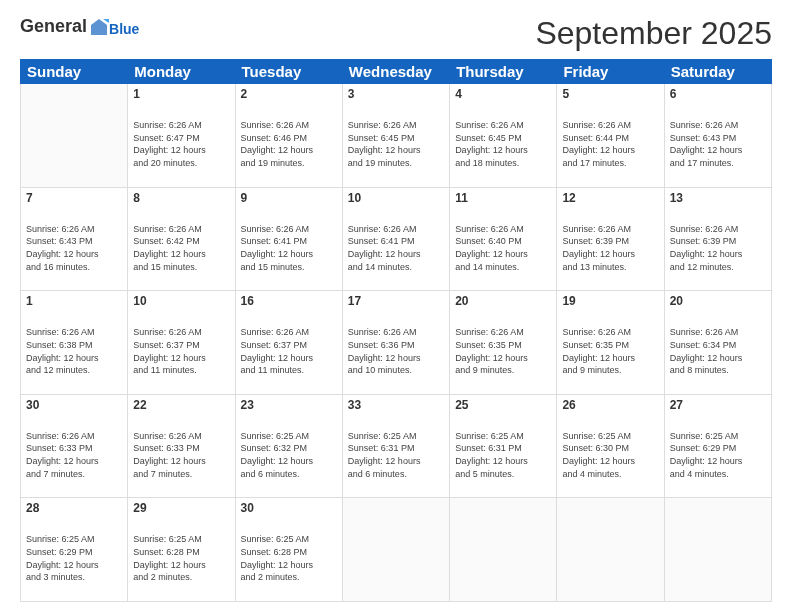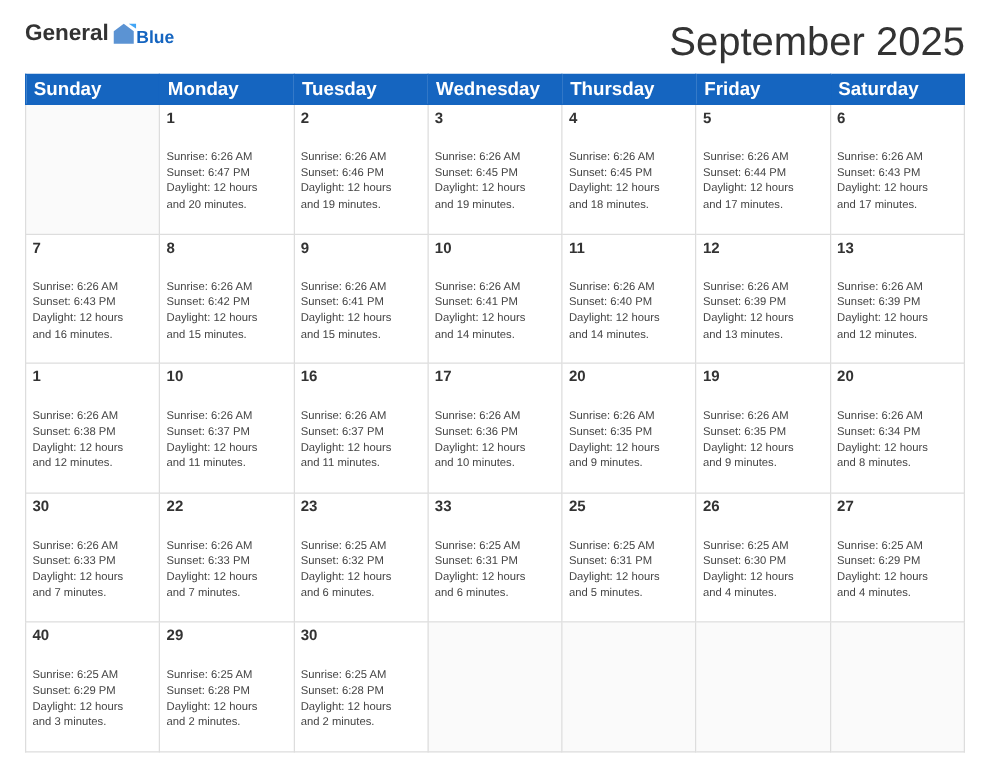--- a/index.html
+++ b/index.html
@@ -326,21 +326,21 @@
           <td>
             <span class="day-number">27</span>
             <div class="day-info" style="white-space: pre-line;">Sunrise: 6:25 AM
 Sunset: 6:29 PM
 Daylight: 12 hours
 and 4 minutes.</div>
           </td>
         </tr>
         <tr>
           <td>
-            <span class="day-number">40</span>
+            <span class="day-number">28</span>
             <div class="day-info" style="white-space: pre-line;">Sunrise: 6:25 AM
 Sunset: 6:29 PM
 Daylight: 12 hours
 and 3 minutes.</div>
           </td>
           <td>
             <span class="day-number">29</span>
             <div class="day-info" style="white-space: pre-line;">Sunrise: 6:25 AM
 Sunset: 6:28 PM
 Daylight: 12 hours

